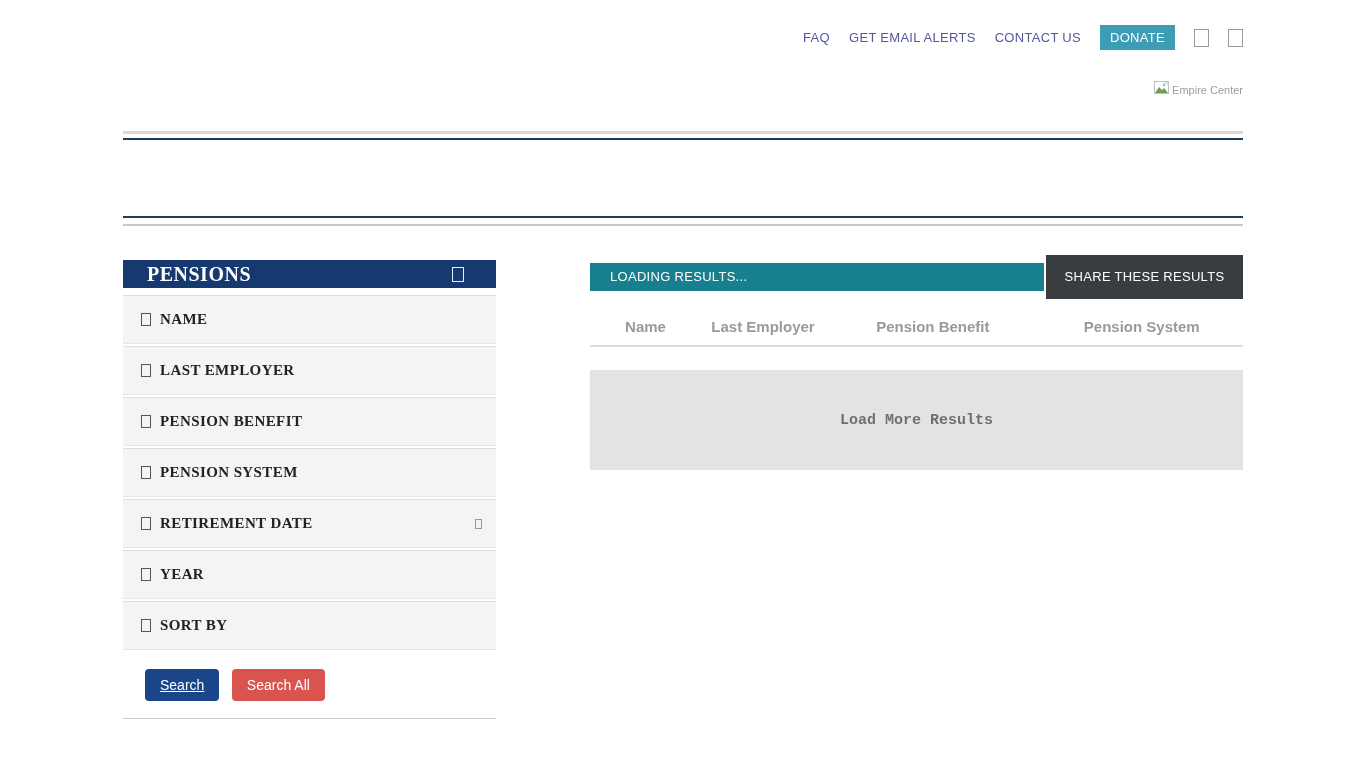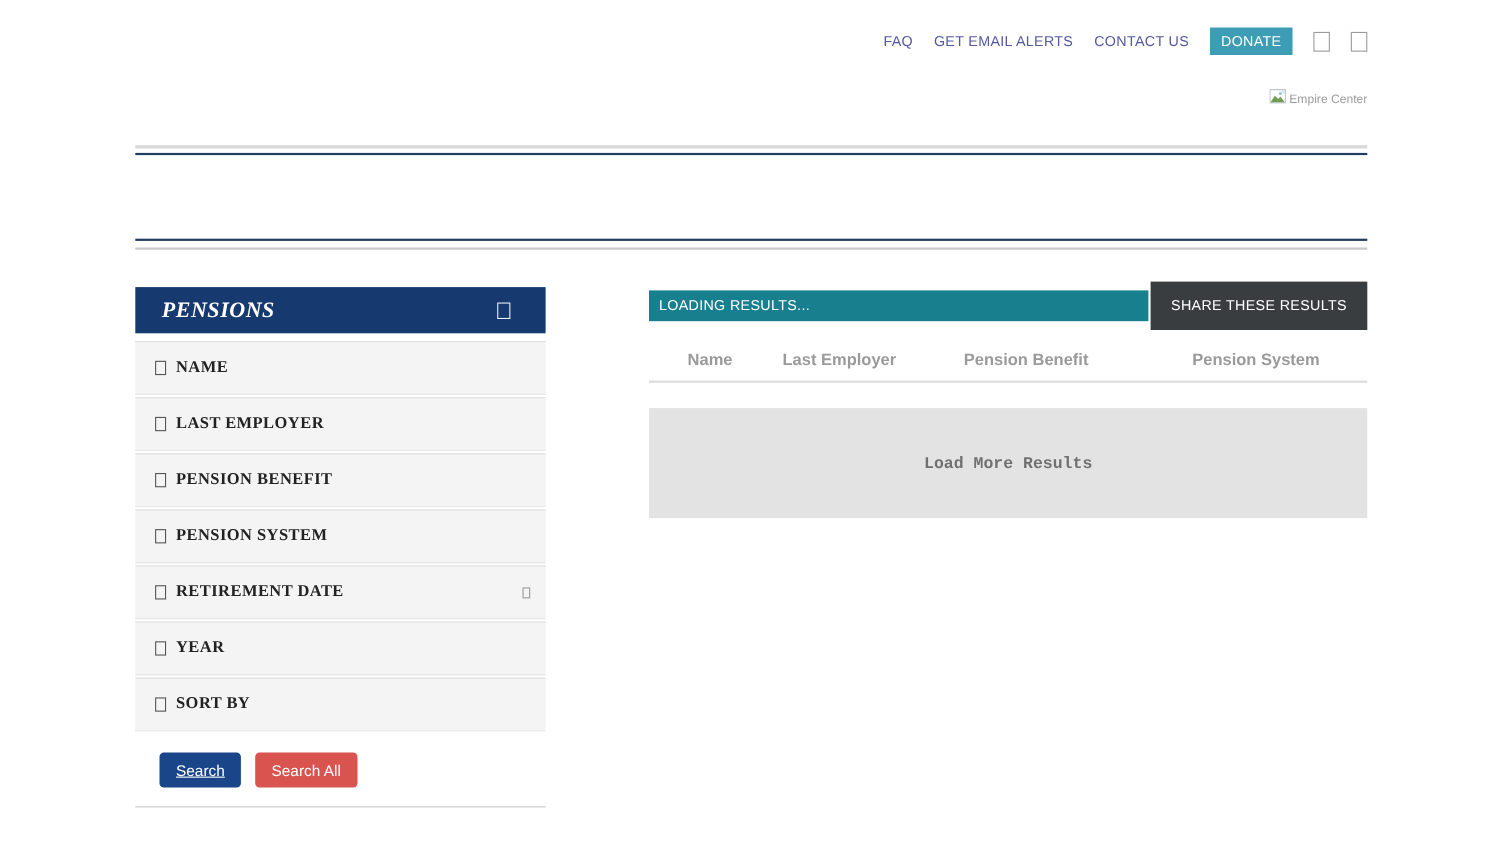--- a/index.html
+++ b/index.html
@@ -30,22 +30,22 @@
   .menu-space  { height: 76px; }
   .rule-gray-b { height: 2px; background: #c9c9c9; margin-top: 6px; }
 
   
   .content { display: flex; align-items: flex-start; margin-top: 34px; }
   .sidebar { width: 373px; }
   .spacer  { width: 94px; }
   .results { width: 653px; }
 
   
-  .panel-header { background: #163a70; height: 42px; display: flex;
-    align-items: center; justify-content: space-between; padding: 0 32px 0 24px; font-style: italic; }
+  .panel-header { background: #163a70; height: 28px; display: flex;
+    align-items: center; justify-content: space-between; padding: 0 32px 0 24px; }
   .panel-title { color: #ffffff; font-family: "Liberation Serif", serif;
     font-weight: bold; font-size: 20px; letter-spacing: 0.5px; }
   .glyph-sq-white { display: inline-block; width: 12px; height: 15px;
     border: 1px solid #e8eef5; }
   .side-items { margin-top: 7px; }
   .side-item { height: 49px; background: #f4f4f4;
     border-top: 1px solid #dedede; border-bottom: 1px solid #e6e6e6;
     margin-top: 2px; display: flex; align-items: center;
     padding: 0 14px 0 18px; cursor: pointer; }
   .side-item:first-child { margin-top: 0; }
@@ -60,21 +60,21 @@
   .btn { display: inline-block; border: none; border-radius: 4px; color: #ffffff;
     font-family: "Liberation Sans", sans-serif; font-size: 14px;
     padding: 8px 15px; cursor: pointer; }
   .btn-search { background: #1a4689; margin-right: 8px; text-decoration: underline; }
   .btn-clear  { background: #d9534f; }
   .side-divider { border-bottom: 1px solid #c9c9c9; }
 
   
   .bars { display: flex; align-items: center; height: 33px; }
   .loading-bar { flex: 1; height: 28px; background: #177f8e; color: #ffffff;
-    font-size: 13px; line-height: 28px; padding-left: 9px; letter-spacing: 0.3px; }
+    font-size: 13px; line-height: 28px; padding-left: 20px; letter-spacing: 0.3px; }
   .share-bar { width: 197px; height: 44px; background: #393d40; color: #ffffff;
     font-size: 13px; display: flex; align-items: center; justify-content: center;
     margin-left: 2px; letter-spacing: 0.3px; cursor: pointer; }
   .thead-row { display: grid; grid-template-columns: 17% 19% 33% 31%;
     margin-top: 25px; }
   .thead-cell { text-align: center; color: #9a9a9a; font-weight: bold;
     font-size: 15px; }
   .thead-divider { height: 2px; background: #dddddd; margin-top: 10px; }
   .load-more { margin-top: 23px; height: 100px; background: #e3e3e3;
     display: flex; align-items: center; justify-content: center; cursor: pointer; }

